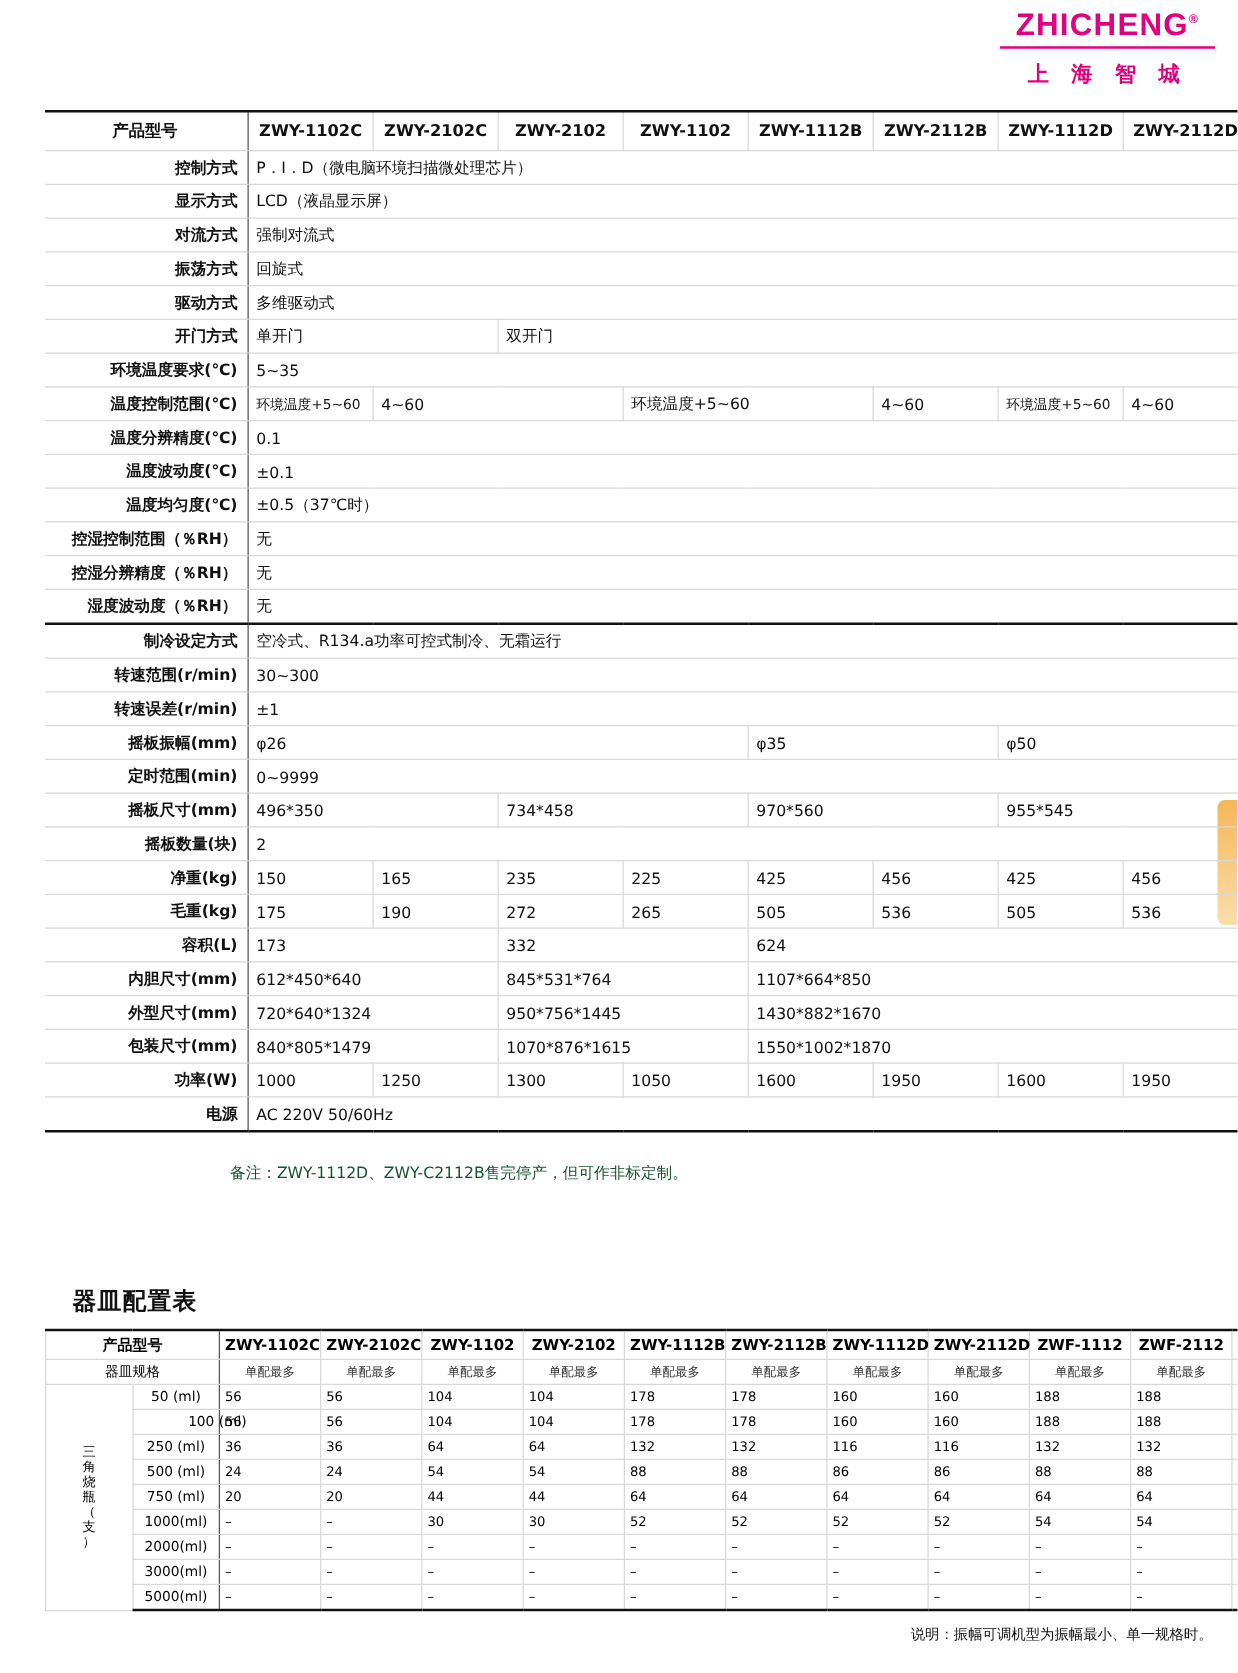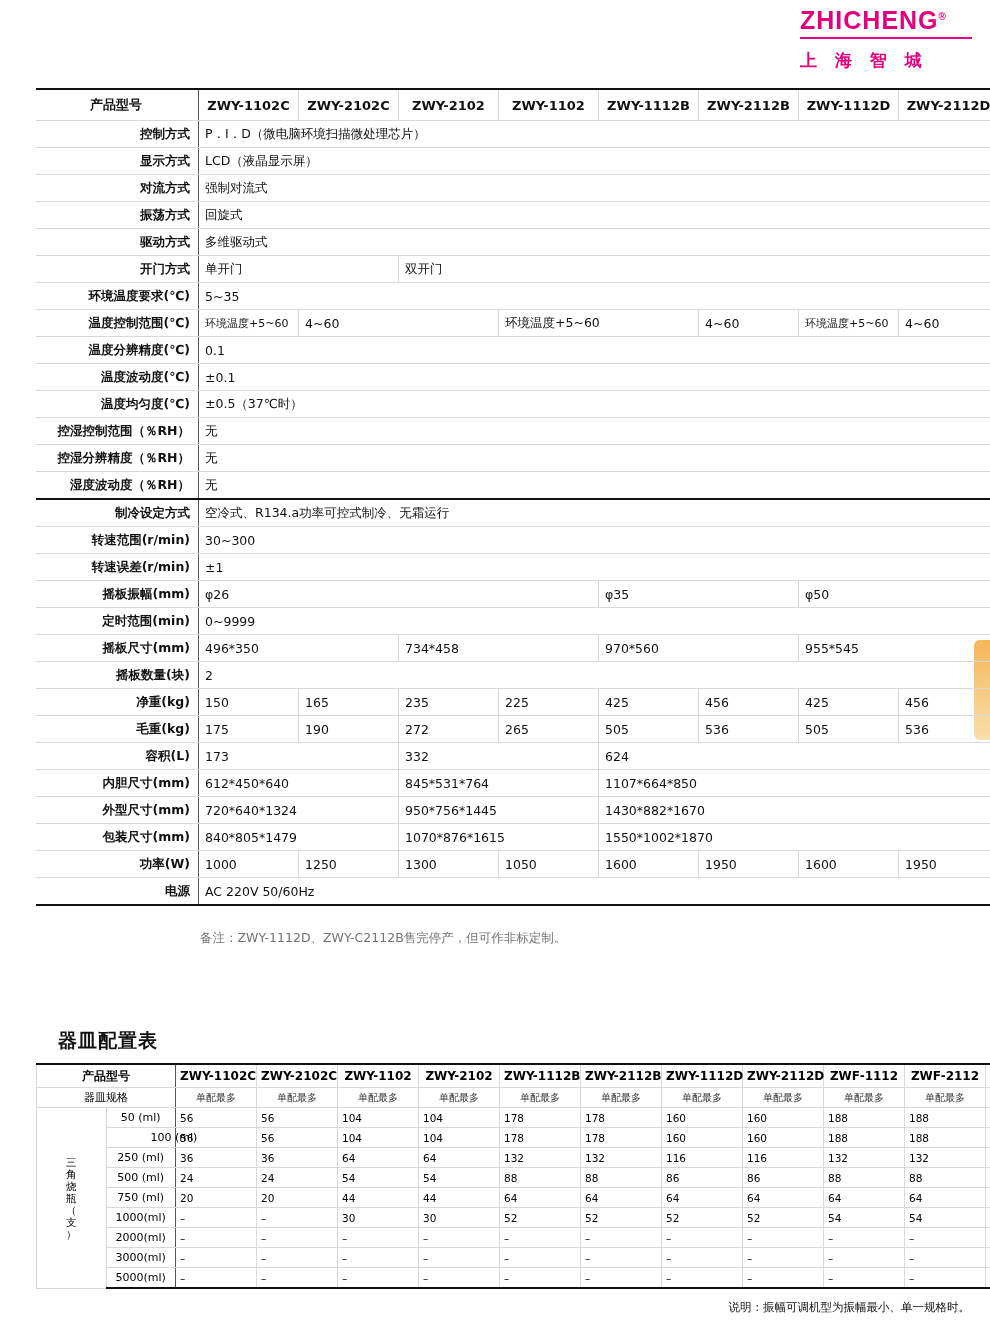--- a/index.html
+++ b/index.html
@@ -6,21 +6,21 @@
   body{
     width:990px;height:1338px;
     background:#ffffff;
     font-family:"DejaVu Sans","Liberation Sans",sans-serif;
     font-size:12px;
     color:#000;
     position:relative;
     overflow:hidden;
   }
   .logo{
-    position:absolute; top:8px; right:18px; text-align:left;
+    position:absolute; top:8px; right:18px; text-align:center;
   }
   .logo .mark{
     font-family:"Liberation Sans",sans-serif;
     font-size:25px; font-weight:bold; letter-spacing:1px;
     color:#e3007f; line-height:1;
   }
   .logo .mark .reg{font-size:10px; vertical-align:super;}
   .logo .sub{
     margin-top:13px;
     font-size:17px; font-weight:bold; letter-spacing:6px;
@@ -56,22 +56,22 @@
     text-align:center;
     font-size:13px;
   }
   .spec tr.headrow td{height:30px;}
   .spec tr.headrow{border-top:2px solid #111;}
   .thickbot td{border-bottom:2px solid #111 !important;}
   .thicktop td{border-top:2px solid #111 !important;}
   .spec td.val{text-align:left;}
   .spec td.small{font-size:11px;}
   .note{
-    position:absolute; left:200px; top:930px;
-    font-size:12.5px; color:#737373;
+    position:absolute; left:184px; top:930px;
+    font-size:12.5px; color:#14532d;
   }
 
   
   .sec2-title{
     position:absolute; left:58px; top:1028px;
     font-size:19px; font-weight:bold; color:#111;
     letter-spacing:1px;
   }
   .ware-wrap{position:absolute; left:36px; top:1063px; width:935px;}
   .ware{width:935px;}

